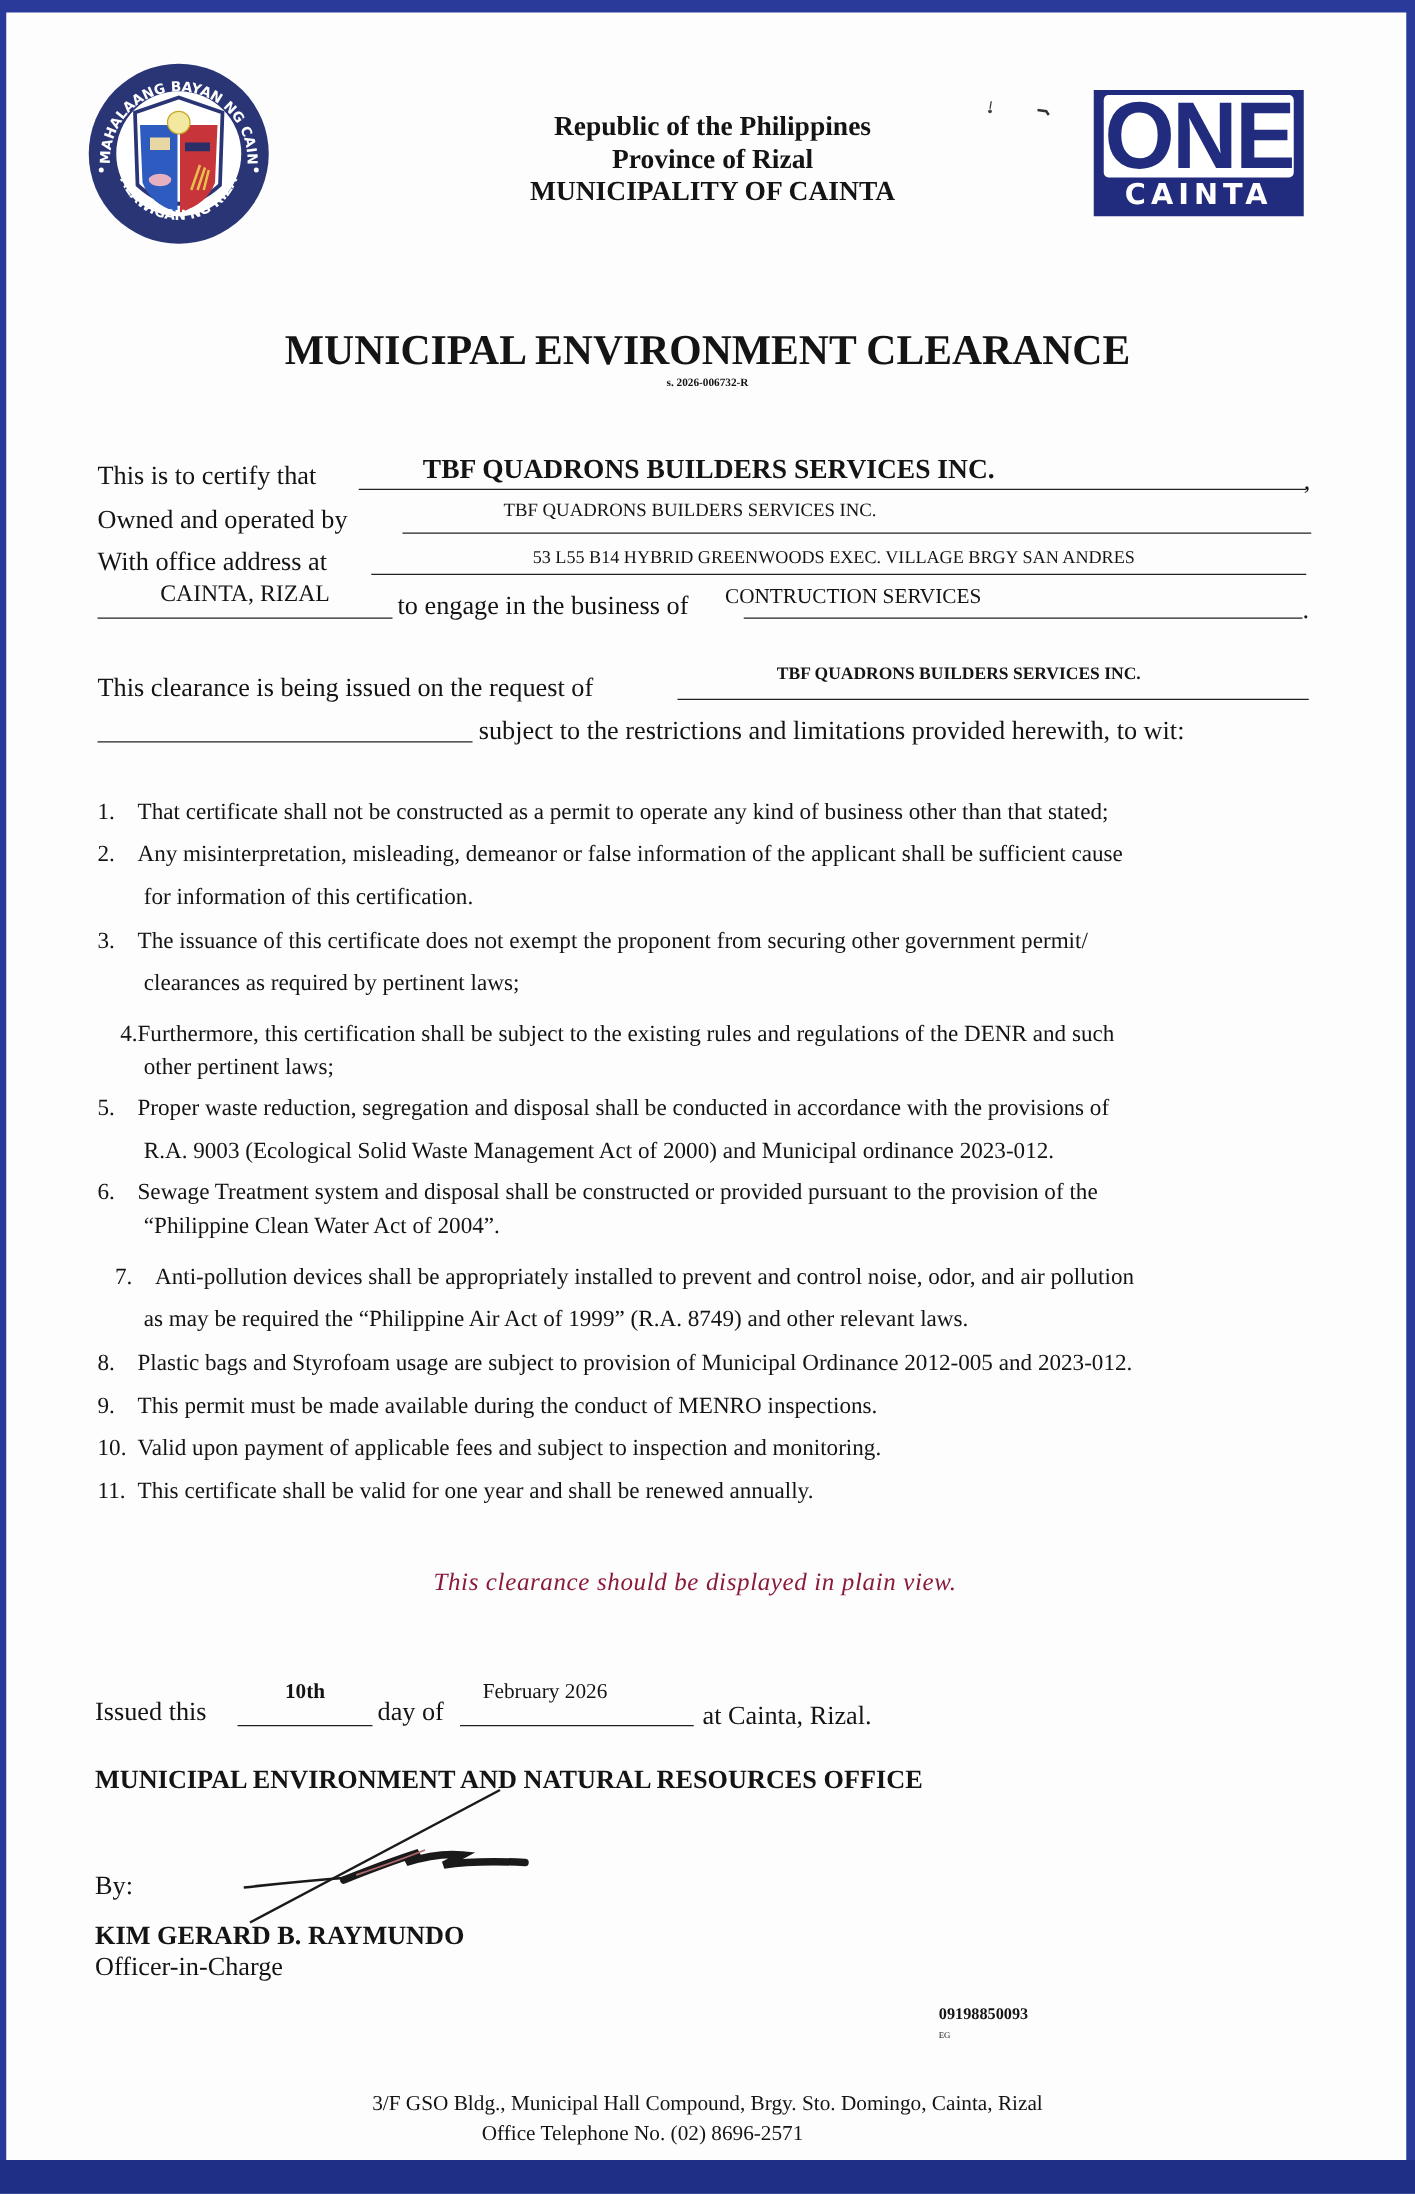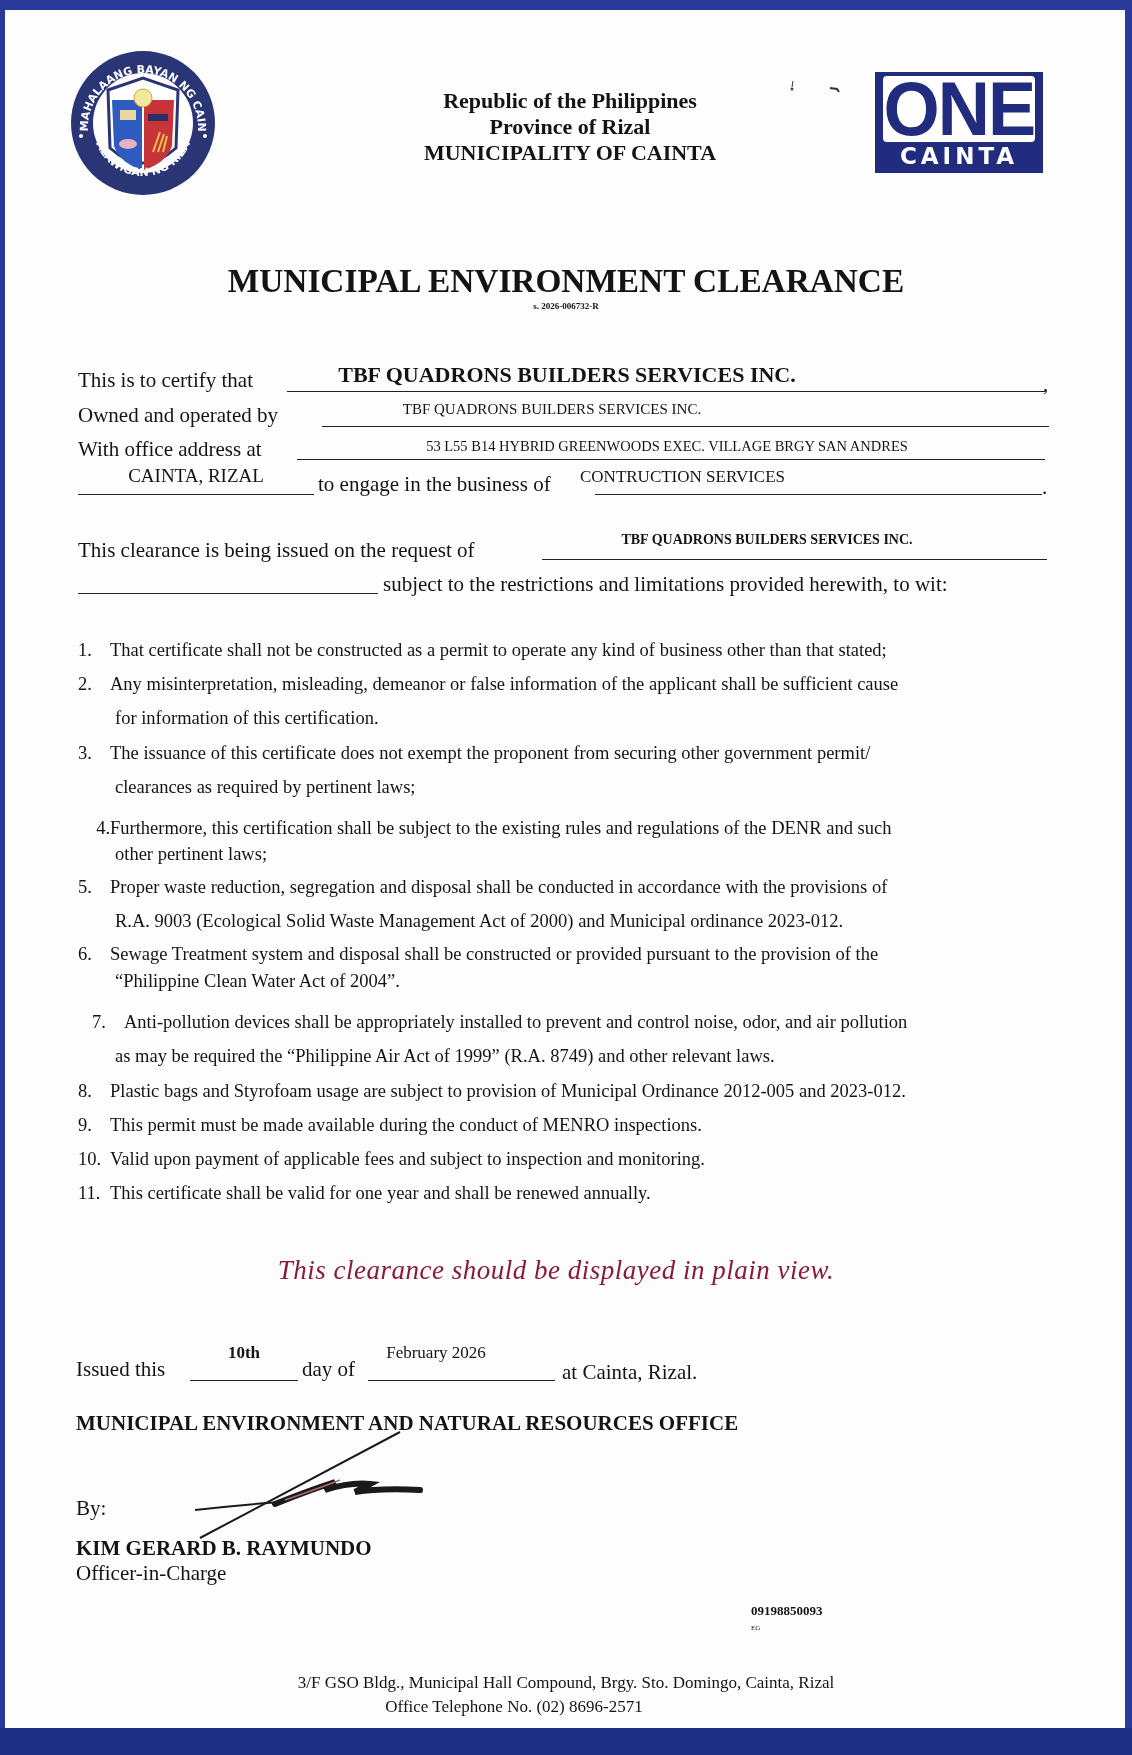--- a/index.html
+++ b/index.html
@@ -49,21 +49,21 @@
   .line { position:absolute; border-bottom:1.5px solid #222; height:0; }
   .fill { position:absolute; white-space:nowrap; text-align:center; }
   .fill.big { font-weight:bold; font-size:22px; }
   .fill.sm { font-size:15px; font-family:"Liberation Sans Narrow","Liberation Serif",serif; }
   .fill.bsm { font-weight:bold; font-size:14px; }
 
   .item { position:absolute; left:78px; font-size:18.5px; white-space:nowrap; }
   .item .num { display:inline-block; width:32px; }
   .cont { position:absolute; left:115px; font-size:18.5px; white-space:nowrap; }
 
-  .notice { position:absolute; left:0; width:1112px; text-align:center; top:1255px; font-style:italic; font-size:27px; color:#8a1a3a; letter-spacing:0.5px; }
+  .notice { position:absolute; left:0; width:1112px; text-align:center; top:1255px; font-style:italic; font-size:20px; color:#8a1a3a; letter-spacing:0.5px; }
 
   .office { position:absolute; left:76px; top:1411px; font-weight:bold; font-size:21px; }
   .by { position:absolute; left:76px; top:1496px; font-size:21px; }
   .signame { position:absolute; left:76px; top:1536px; font-weight:bold; font-size:21px; }
   .sigrole { position:absolute; left:76px; top:1561px; font-size:21px; }
   .sig { position:absolute; left:180px; top:1420px; width:280px; height:120px; }
   .phone { position:absolute; left:751px; top:1603px; font-weight:bold; font-size:13px; }
   .initials { position:absolute; left:751px; top:1624px; font-size:7px; }
   .foot1 { position:absolute; left:0; width:1132px; text-align:center; top:1673px; font-size:17px; }
   .foot2 { position:absolute; left:0; width:1028px; text-align:center; top:1697px; font-size:17px; }

